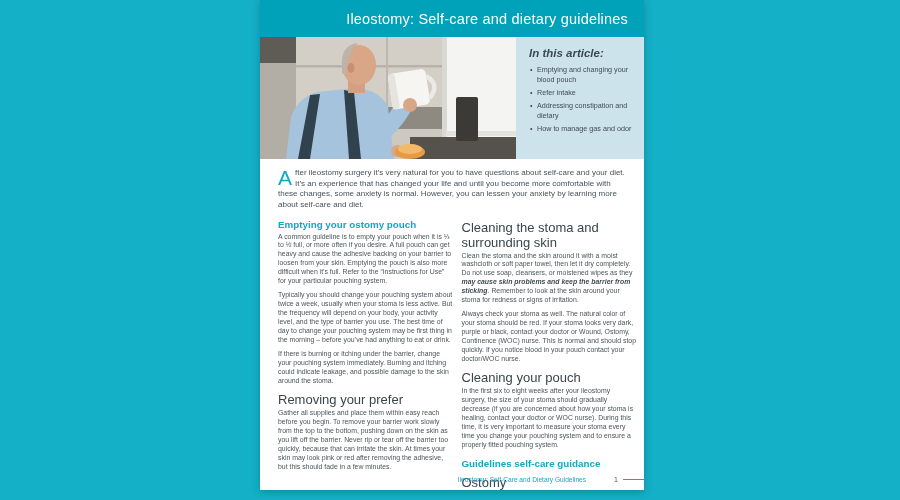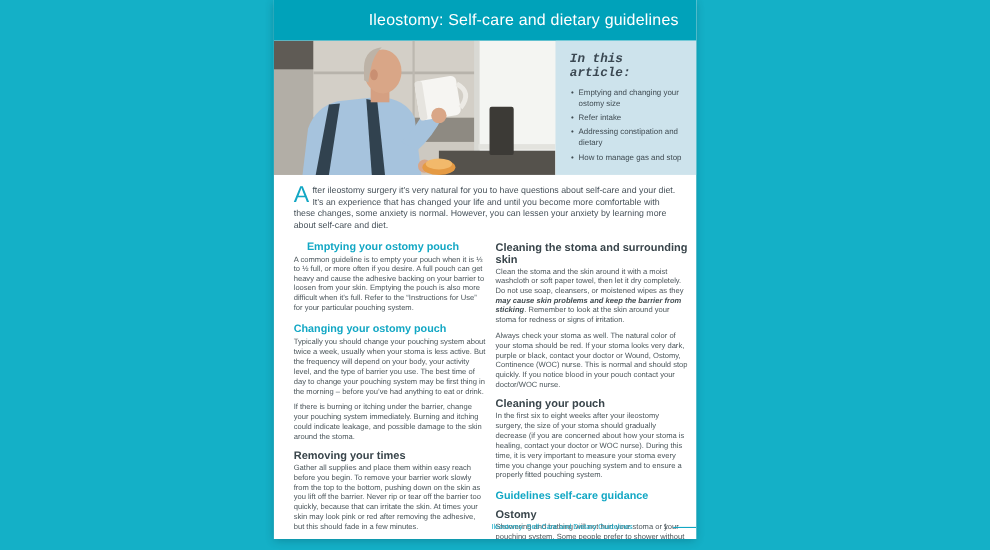--- a/index.html
+++ b/index.html
@@ -2,48 +2,48 @@
 <html><head>
 <meta charset="utf-8">
 <style>
   html,body{margin:0;padding:0;}
   body{
     width:900px;height:500px;overflow:hidden;position:relative;
     background:#14b0c7;
     font-family:"Liberation Sans","DejaVu Sans",sans-serif;
   }
   .page{
-    position:absolute;left:249px;top:0;width:384px;height:490px;
+    position:absolute;left:260px;top:0;width:384px;height:490px;
     background:#ffffff;box-shadow:0 2px 8px rgba(0,45,55,.30);
     overflow:hidden;
   }
   .header-band{
     height:37px;background:#00a2ba;
     display:flex;align-items:center;justify-content:flex-end;
     padding-right:16px;box-sizing:border-box;
   }
   .page-title{color:#ffffff;font-size:14.5px;letter-spacing:.2px;}
   .hero{display:flex;height:122px;}
   .photo{width:256px;height:122px;flex:none;display:block;}
   .article-box{flex:1;background:#cde3ec;padding:10px 12px 8px 13px;box-sizing:border-box;}
-  .article-box-title{color:#3b4852;font-size:11.5px;font-weight:bold;font-style:italic;margin:0 0 6px;font-family:Liberation Mono, monospace;}
+  .article-box-title{color:#3b4852;font-size:11.5px;font-weight:bold;font-style:italic;margin:0 0 6px;}
   .article-list{margin:0;padding:0;list-style:none;}
   .article-list li{
     font-size:7.2px;line-height:1.4;color:#3f4b52;
     position:relative;padding-left:8px;margin-bottom:3px;
   }
   .article-list li::before{content:"•";position:absolute;left:1px;top:0;color:#3f4b52;}
   .content{padding:9px 8px 0 18px;}
   .intro{font-size:8px;line-height:1.33;color:#47525a;margin:0 0 4px;width:352px;}
   .dropcap{float:left;font-size:21px;line-height:18px;color:#12a7c4;margin:1px 3px 0 0;}
   .columns{display:flex;gap:9px;margin-top:8px;}
   .col{width:50%;box-sizing:border-box;}
   h2.teal{color:#12a7c4;font-size:9.8px;font-weight:600;margin:8px 0 3px;}
-  .col h2.teal:first-child{margin-top:0;margin-left:12px;}
-  h3.sub{color:#39454b;font-size:10px;font-weight:bold;margin:6px 0 2px;}
+  .col h2.teal:first-child{margin-top:0;}
+  h3.sub{color:#39454b;font-size:13px;font-weight:normal;margin:6px 0 2px;}
   .col h3.sub:first-child{margin-top:1px;}
   p.body{font-size:6.9px;line-height:1.3;color:#4a555a;margin:0 0 5px;}
   p.body strong em{color:#414c51;}
   .footer{
     position:absolute;bottom:7px;left:0;right:0;
     display:flex;align-items:center;justify-content:flex-end;
   }
   .footer-title{color:#12a7c4;font-size:6.6px;}
   .footer-page{color:#4a555a;font-size:7px;margin-left:28px;}
   .footer-rule{width:21px;height:1px;background:#12a7c4;margin-left:5px;}
@@ -86,42 +86,41 @@
       </g>
       <circle cx="150" cy="68" r="7" fill="#d9a687"></circle>
       <circle cx="137" cy="114" r="6" fill="#d9a687"></circle>
       <ellipse cx="150" cy="115" rx="15" ry="7" fill="#e59a43"></ellipse>
       <ellipse cx="150" cy="112" rx="12" ry="5" fill="#f2b96b"></ellipse>
     </svg>
 
     <div class="article-box">
       <div class="article-box-title">In this article:</div>
       <ul class="article-list">
-        <li>Emptying and changing your ostomy size</li>
+        <li>Emptying and changing your blood pouch</li>
         <li>Refer intake</li>
         <li>Addressing constipation and dietary</li>
-        <li>How to manage gas and stop</li>
+        <li>How to manage gas and odor</li>
       </ul>
     </div>
   </div>
 
   <div class="content">
     <p class="intro"><span class="dropcap">A</span><span>fter ileostomy surgery it’s very natural for you to have questions about self-care and your diet. It’s an experience that has changed your life and until you become more comfortable with these changes, some anxiety is normal. However, you can lessen your anxiety by learning more about self-care and diet.</span></p>
 
     <div class="columns">
 
       <div class="col">
         <h2 class="teal">Emptying your ostomy pouch</h2>
         <p class="body">A common guideline is to empty your pouch when it is ⅓ to ½ full, or more often if you desire. A full pouch can get heavy and cause the adhesive backing on your barrier to loosen from your skin. Emptying the pouch is also more difficult when it’s full. Refer to the “Instructions for Use” for your particular pouching system.</p>
 
-        <h2 class="teal">Changing your ostomy pouch</h2>
         <p class="body">Typically you should change your pouching system about twice a week, usually when your stoma is less active. But the frequency will depend on your body, your activity level, and the type of barrier you use. The best time of day to change your pouching system may be first thing in the morning – before you’ve had anything to eat or drink.</p>
         <p class="body">If there is burning or itching under the barrier, change your pouching system immediately. Burning and itching could indicate leakage, and possible damage to the skin around the stoma.</p>
 
-        <h3 class="sub">Removing your times</h3>
+        <h3 class="sub">Removing your prefer</h3>
         <p class="body">Gather all supplies and place them within easy reach before you begin. To remove your barrier work slowly from the top to the bottom, pushing down on the skin as you lift off the barrier. Never rip or tear off the barrier too quickly, because that can irritate the skin. At times your skin may look pink or red after removing the adhesive, but this should fade in a few minutes.</p>
 
       </div>
 
       <div class="col">
         <h3 class="sub">Cleaning the stoma and surrounding skin</h3>
         <p class="body"><span>Clean the stoma and the skin around it with a moist washcloth or soft paper towel, then let it dry completely. Do not use soap, cleansers, or moistened wipes as they </span><strong><em>may cause skin problems and keep the barrier from sticking</em></strong><span>. Remember to look at the skin around your stoma for redness or signs of irritation.</span></p>
         <p class="body">Always check your stoma as well. The natural color of your stoma should be red. If your stoma looks very dark, purple or black, contact your doctor or Wound, Ostomy, Continence (WOC) nurse. This is normal and should stop quickly. If you notice blood in your pouch contact your doctor/WOC nurse.</p>
 
         <h3 class="sub">Cleaning your pouch</h3>

